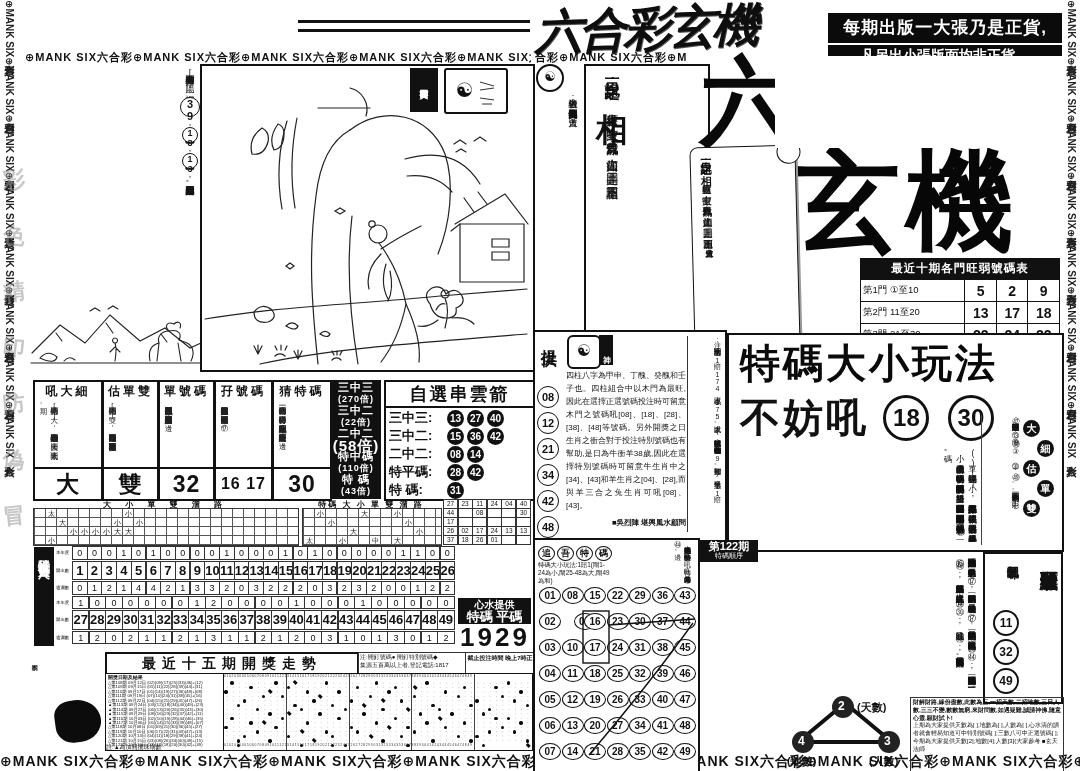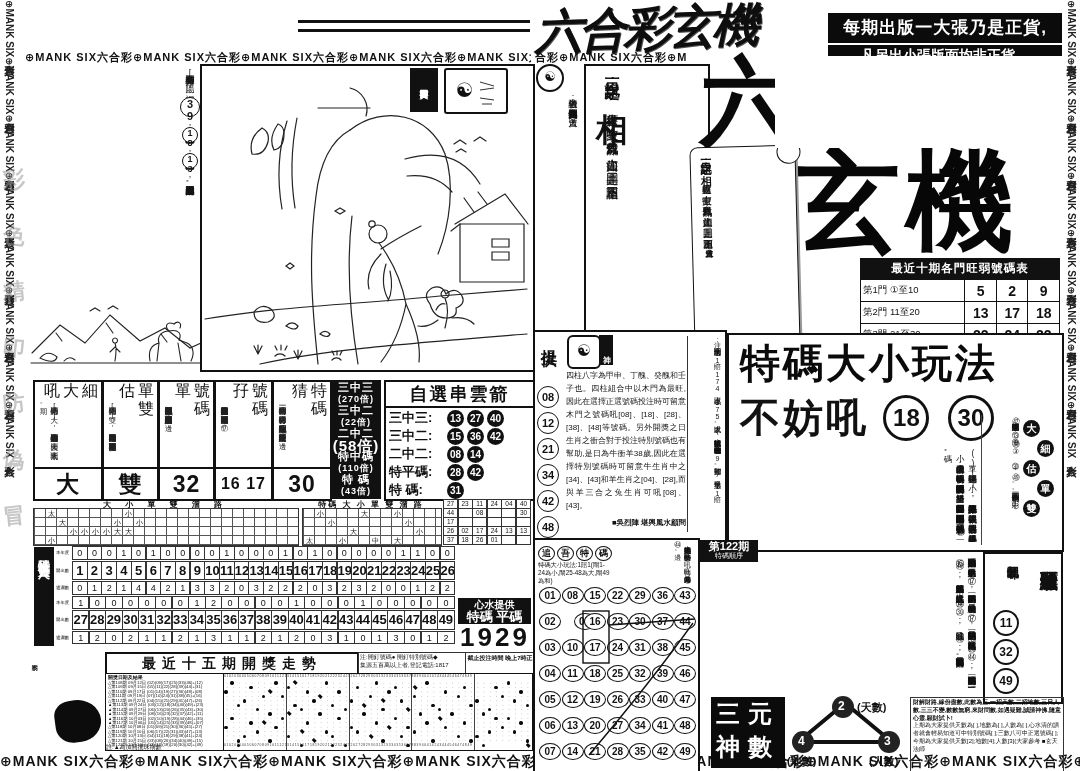--- a/index.html
+++ b/index.html
@@ -14,21 +14,21 @@
   .cn{display:inline-block;border:1.3px solid #111;border-radius:50%;width:14px;height:14px;line-height:14px;
       text-align:center;font-size:9px;font-weight:bold;background:#fff}
   .cn-lg{width:18px;height:18px;line-height:18px;font-size:11px}
   .bigcircle{display:inline-block;border:3px solid #111;border-radius:50%;width:40px;height:40px;line-height:40px;
       text-align:center;font-size:24px;font-weight:bold;vertical-align:middle;background:#fff}
   .blackcircle{display:inline-block;background:#111;color:#fff;border-radius:50%;width:17px;height:17px;line-height:17px;
       text-align:center;font-size:10px;font-weight:bold}
   .oval{position:absolute;border:1.6px solid #111;border-radius:50%;width:20px;height:15px;line-height:15px;
       text-align:center;font-size:10px;font-weight:bold;background:#fff}
   .predbox{position:absolute;border:2px solid #111;background:#fff}
-  .predbox .t{height:18px;line-height:18px;text-align:right;font-weight:normal;font-size:16px;letter-spacing:3px}
+  .predbox .t{height:18px;line-height:18px;text-align:center;font-weight:bold;font-size:12px;letter-spacing:3px}
   .predbox .body{writing-mode:vertical-rl;text-orientation:upright;font-size:7.5px;line-height:1.45;
       padding:1px 2px;height:58px;overflow:hidden;color:#222}
   .predbox .val{position:absolute;left:0;right:0;bottom:0;height:30px;line-height:30px;border-top:2px solid #111;
       text-align:center;font-weight:bold;font-size:23px;letter-spacing:1px}
   .microcell{position:absolute;font-size:7px;line-height:7px;text-align:center;color:#111}
   .gridbg{background-image:repeating-linear-gradient(0deg,#555 0,#555 .6px,transparent .6px,transparent 9px),
       repeating-linear-gradient(90deg,#555 0,#555 .6px,transparent .6px,transparent 11px);border:1px solid #333}
   .rcell{display:inline-block;border:0.8px solid #333;text-align:center;overflow:hidden;vertical-align:top;background:#fff}
   .tinynote{font-size:6px;line-height:1.3;color:#111}
   .seal{border:2px solid #111;border-radius:3px;text-align:center;background:#fff}
@@ -749,24 +749,20 @@
     <div class="vt b" style="position:absolute;right:3px;top:3px;font-size:18px;height:140px;line-height:1.05">綠波續旺可追單</div>
     <div class="vt b" style="position:absolute;right:40px;top:3px;font-size:12px;height:52px">吼三個睇</div>
     <div style="position:absolute;right:42px;top:56px;width:26px;text-align:center">
       <span class="cn" style="width:22px;height:22px;line-height:22px;font-size:12px;border-width:2px;margin-bottom:3px">11</span>
       <span class="cn" style="width:22px;height:22px;line-height:22px;font-size:12px;border-width:2px;margin-bottom:3px">32</span>
       <span class="cn" style="width:22px;height:22px;line-height:22px;font-size:12px;border-width:2px">49</span>
     </div>
   </div>
 
 
-  <div class="abs" style="left:711px;top:697px;width:74px;height:71px;background:#0b0b0b;color:#fff;text-align:center">
-    <div class="b" style="font-size:24px;line-height:34px;letter-spacing:8px">三元</div>
-    <div class="b" style="font-size:24px;line-height:32px;letter-spacing:8px">神數</div>
-  </div>
   <div class="abs" style="left:787px;top:694px;width:120px;height:74px">
     <svg width="120" height="74" viewBox="0 0 120 74">
       <path d="M52,14 L16,44 M64,14 L100,44 M24,48 L92,48" stroke="#111" stroke-width="4" fill="none"></path>
       <circle cx="56" cy="13" r="11" fill="#222"></circle>
         <circle cx="16" cy="48" r="11" fill="#222"></circle>
         <circle cx="102" cy="48" r="11" fill="#222"></circle>
     </svg>
     <span class="abs b" style="left:51px;top:5px;color:#fff;font-size:12px">2</span>
     <span class="abs b" style="left:11px;top:40px;color:#fff;font-size:12px">4</span>
     <span class="abs b" style="left:97px;top:40px;color:#fff;font-size:12px">3</span>

